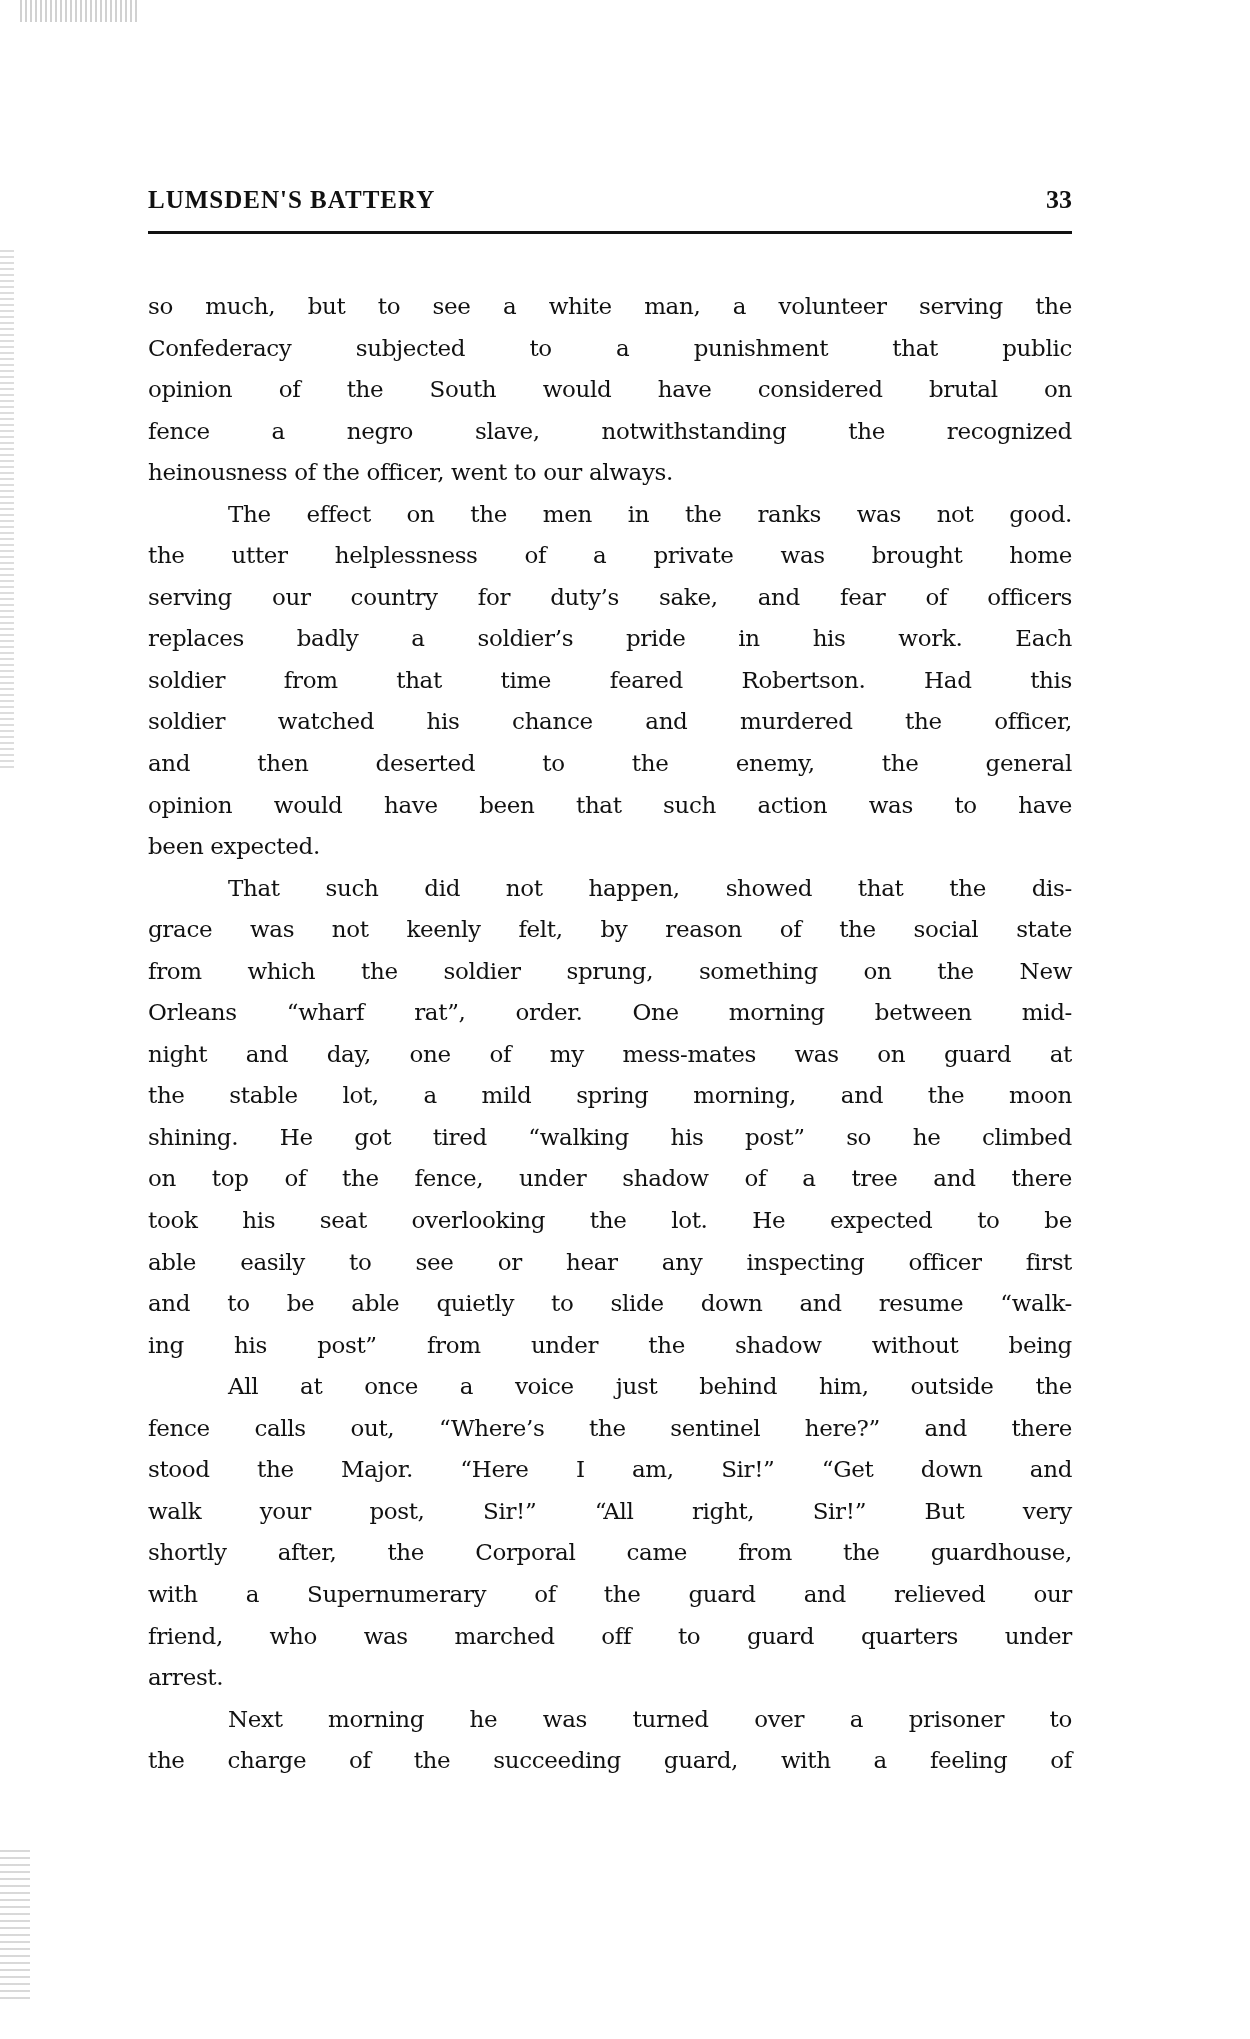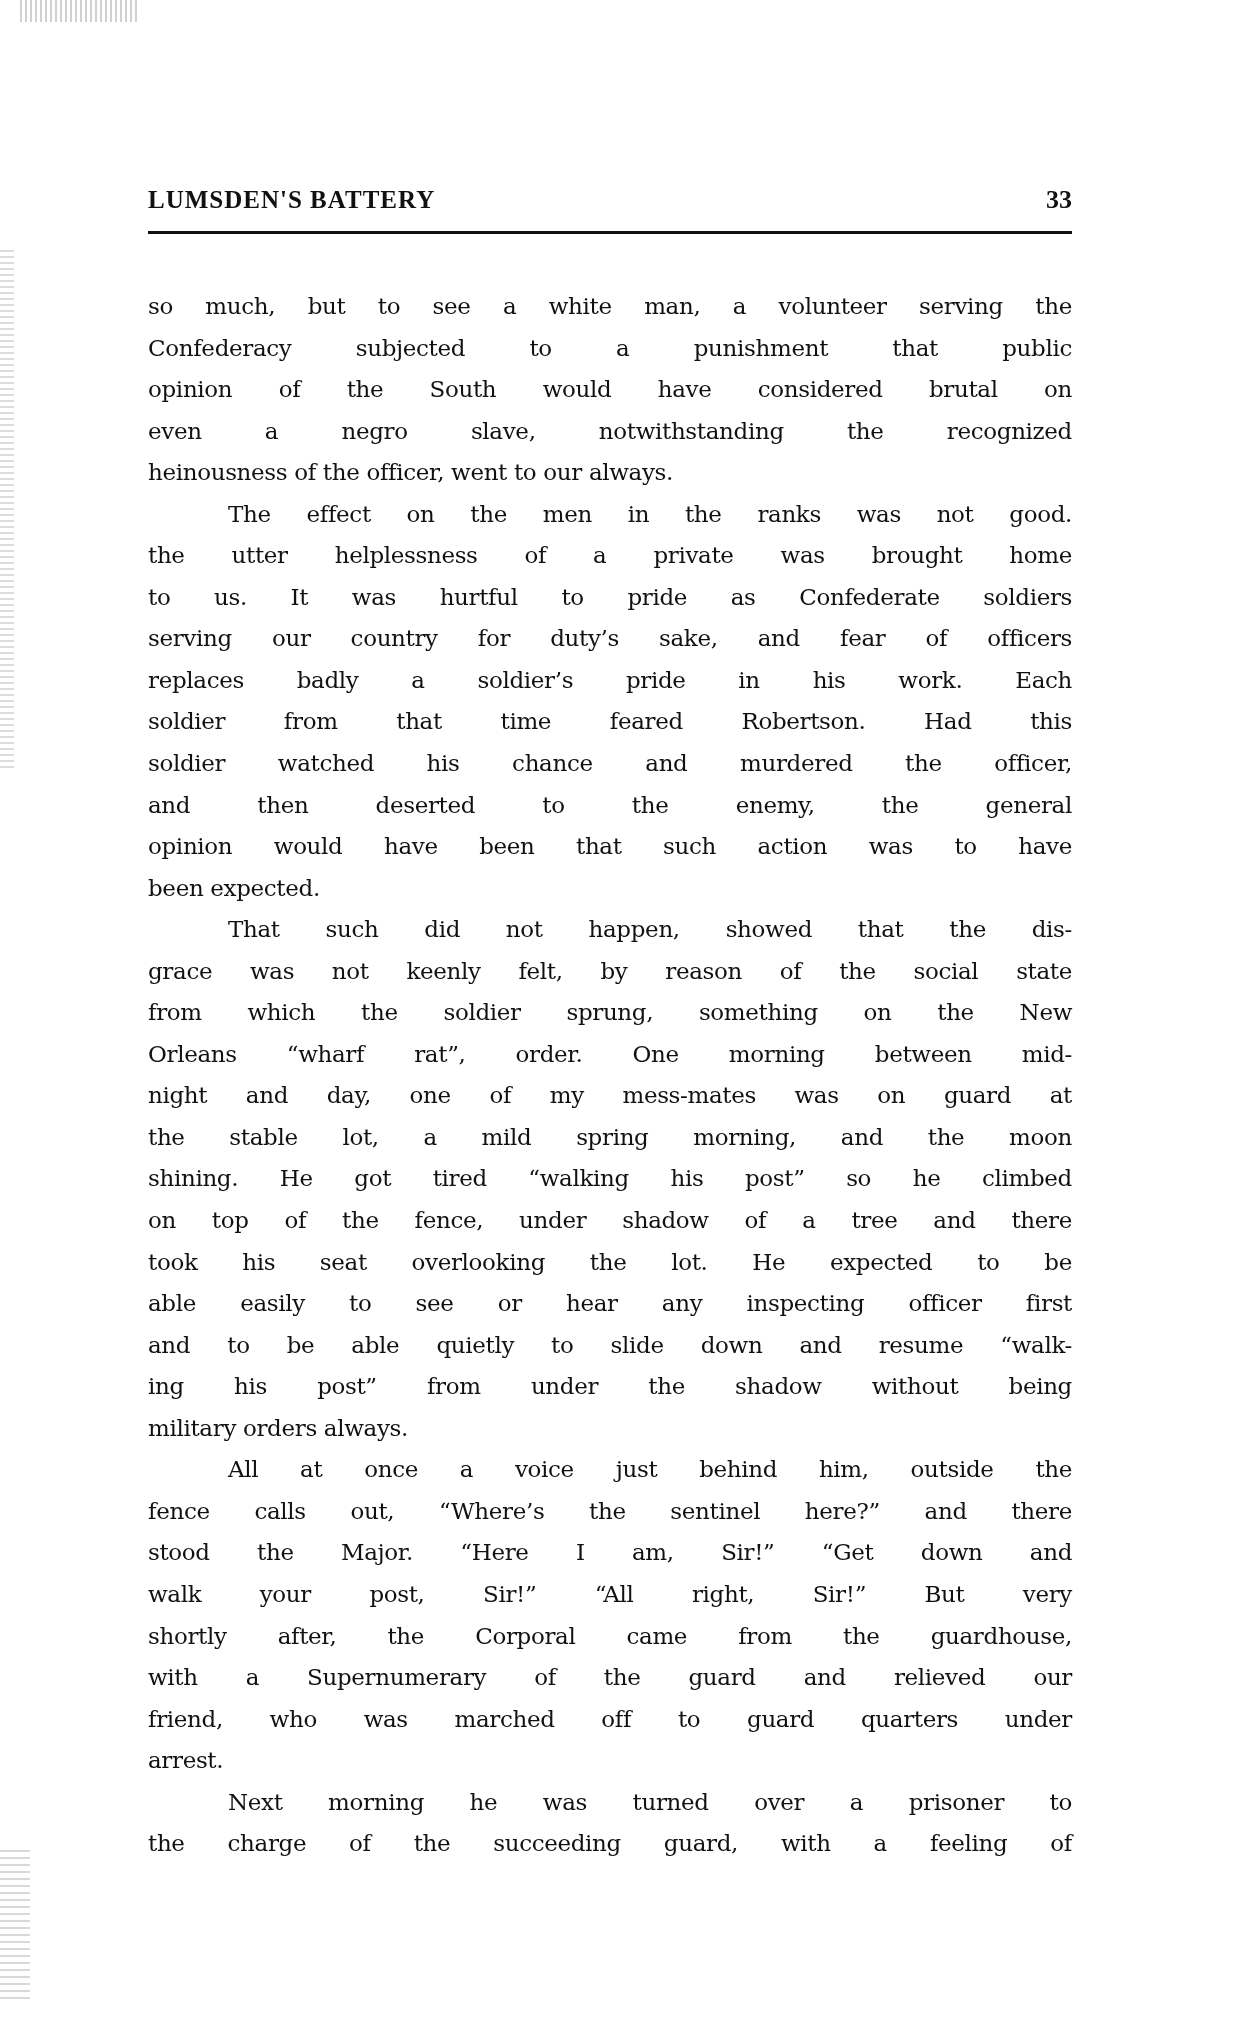--- a/index.html
+++ b/index.html
@@ -58,45 +58,43 @@
 <div class="page-header">
   <span class="running-title">LUMSDEN'S BATTERY</span>
   <span class="page-number">33</span>
 </div>
 <div class="header-rule"></div>
 
 <div class="body-text" id="body-text">
     <span class="line">so much, but to see a white man, a volunteer serving the</span>
     <span class="line">Confederacy subjected to a punishment that public</span>
     <span class="line">opinion of the South would have considered brutal on</span>
-    <span class="line">even a negro slave, notwithstanding the recognized</span>
+    <span class="line">fence a negro slave, notwithstanding the recognized</span>
     <span class="line last">heinousness of the officer, went to our always.</span>
     <span class="line indent">The effect on the men in the ranks was not good.</span>
     <span class="line">the utter helplessness of a private was brought home</span>
-    <span class="line">to us.  It was hurtful to pride as Confederate soldiers</span>
     <span class="line">serving our country for duty’s sake, and fear of officers</span>
     <span class="line">replaces badly a soldier’s pride in his work.  Each</span>
     <span class="line">soldier from that time feared Robertson.  Had this</span>
     <span class="line">soldier watched his chance and murdered the officer,</span>
     <span class="line">and then deserted to the enemy, the general</span>
     <span class="line">opinion would have been that such action was to have</span>
     <span class="line last">been expected.</span>
     <span class="line indent">That such did not happen, showed that the dis-</span>
     <span class="line">grace was not keenly felt, by reason of the social state</span>
     <span class="line">from which the soldier sprung, something on the New</span>
     <span class="line">Orleans “wharf rat”, order. One morning between mid-</span>
     <span class="line">night and day, one of my mess-mates was on guard at</span>
     <span class="line">the stable lot, a mild spring morning, and the moon</span>
     <span class="line">shining.  He got tired “walking his post” so he climbed</span>
     <span class="line">on top of the fence, under shadow of a tree and there</span>
     <span class="line">took his seat overlooking the lot.  He expected to be</span>
     <span class="line">able easily to see or hear any inspecting officer first</span>
     <span class="line">and to be able quietly to slide down and resume “walk-</span>
     <span class="line">ing his post” from under the shadow without being</span>
-    <span class="line last">military orders always.</span>
     <span class="line indent">All at once a voice just behind him, outside the</span>
     <span class="line">fence calls out, “Where’s the sentinel here?” and there</span>
     <span class="line">stood the Major.  “Here I am, Sir!”  “Get down and</span>
     <span class="line">walk your post, Sir!”  “All right, Sir!”  But very</span>
     <span class="line">shortly after, the Corporal came from the guardhouse,</span>
     <span class="line">with a Supernumerary of the guard and relieved our</span>
     <span class="line">friend, who was marched off to guard quarters under</span>
     <span class="line last">arrest.</span>
     <span class="line indent">Next morning he was turned over a prisoner to</span>
     <span class="line">the charge of the succeeding guard, with a feeling of</span>

